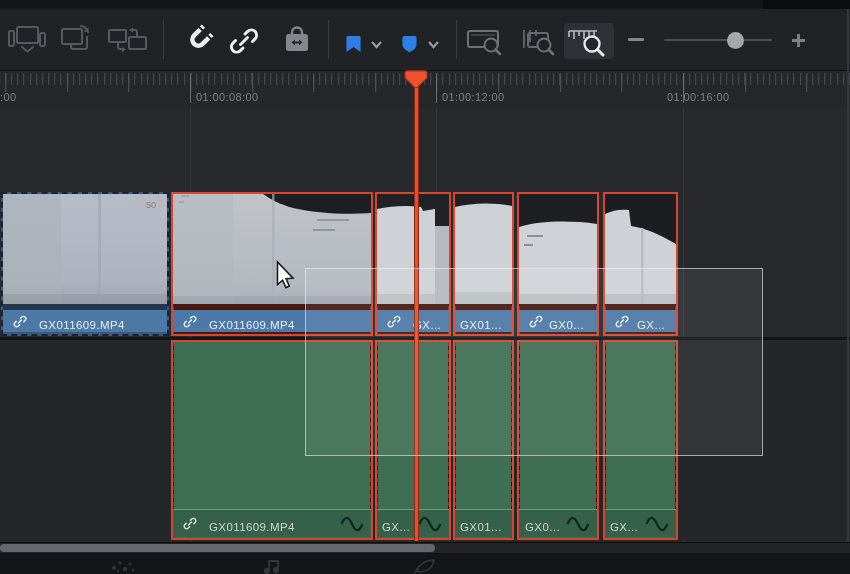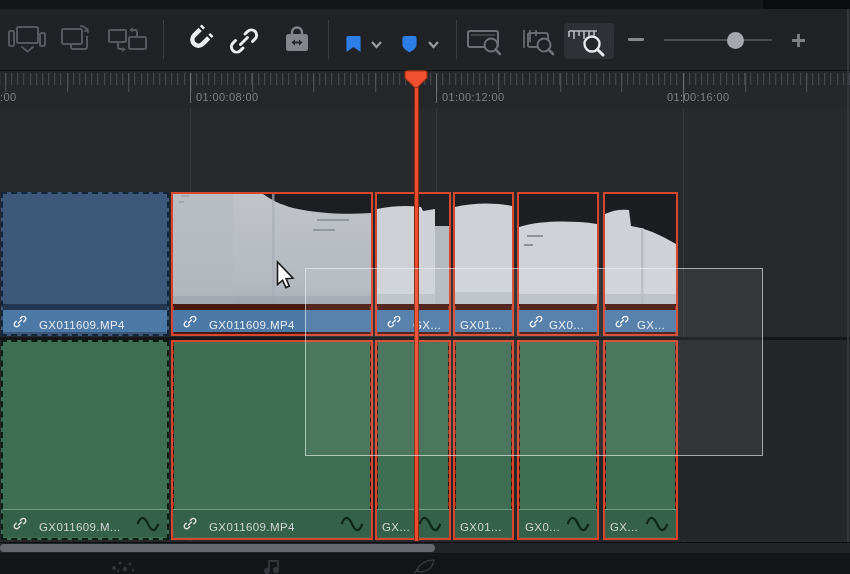--- a/index.html
+++ b/index.html
@@ -171,20 +171,35 @@
   </div>
 
   <div class="abs" id="timeline">
     <div class="grid" style="left:190px"></div>
     <div class="grid" style="left:436px"></div>
     <div class="grid" style="left:683px"></div>
     <div style="position:absolute;left:0;top:232px;width:850px;height:200px;background:#252629"></div>
     <div id="trackline"></div>
 
     <div class="vclip first" style="left:1px;width:168px">
+      <div class="thumb"><svg width="100%" height="115" viewBox="0 0 164 115" preserveAspectRatio="none">
+        <defs>
+              <linearGradient id="t1" x1="0" y1="0" x2="0" y2="1">
+          <stop offset="0" stop-color="#b7bcc9"></stop>
+                <stop offset="0.75" stop-color="#aeb4bf"></stop>
+                <stop offset="1" stop-color="#9aa1ab"></stop>
+              </linearGradient>
+            </defs>
+        <rect width="164" height="115" fill="url(#t1)"></rect>
+        <rect width="58" height="115" fill="#aab0b7" opacity="0.55"></rect>
+        <rect x="95" width="3" height="115" fill="#a3a9b1" opacity="0.8"></rect>
+        <rect x="130" y="0" width="34" height="14" fill="#b7bbc1"></rect>
+        <text x="143" y="14" font-size="9" fill="#7d828b" font-family="Liberation Sans,sans-serif">50</text>
+        <rect y="100" width="164" height="15" fill="#8f959e" opacity="0.5"></rect>
+      </svg></div>
         <div style="position:absolute;left:0;right:0;bottom:24px;height:6px;background:#223650"></div>
       <div class="vlabel">
           <svg class="chain" width="14" height="13" viewBox="0 0 14 14" fill="none" stroke="#eef0f2" stroke-width="1.5">
             <path d="M5.4 8.6 L8.6 5.4 M6.6 10.4 l-1.4 1.4 a2.6 2.6 0 0 1 -3.68 -3.68 l1.4 -1.4 M7.4 3.6 l1.4 -1.4 a2.6 2.6 0 0 1 3.68 3.68 l-1.4 1.4" stroke-linecap="round"></path>
           </svg>
           <span class="t">GX011609.MP4</span>
         </div>
     </div>
 
     <div class="vclip" style="left:171px;width:202px">
@@ -271,31 +286,20 @@
         <rect y="100" width="71" height="15" fill="#b0b6bd" opacity="0.7"></rect>
       </svg></div>
       <div class="vlabel">
           <svg class="chain" width="14" height="13" viewBox="0 0 14 14" fill="none" stroke="#eef0f2" stroke-width="1.5">
             <path d="M5.4 8.6 L8.6 5.4 M6.6 10.4 l-1.4 1.4 a2.6 2.6 0 0 1 -3.68 -3.68 l1.4 -1.4 M7.4 3.6 l1.4 -1.4 a2.6 2.6 0 0 1 3.68 3.68 l-1.4 1.4" stroke-linecap="round"></path>
           </svg>
           <span class="t" style="left:32px">GX...</span>
         </div>
     </div>
 
-    <div class="aclip first" style="left:1px;width:168px">
-      <div class="alabel">
-          <svg class="chain" width="14" height="13" viewBox="0 0 14 14" fill="none" stroke="#dfe2e4" stroke-width="1.5">
-            <path d="M5.4 8.6 L8.6 5.4 M6.6 10.4 l-1.4 1.4 a2.6 2.6 0 0 1 -3.68 -3.68 l1.4 -1.4 M7.4 3.6 l1.4 -1.4 a2.6 2.6 0 0 1 3.68 3.68 l-1.4 1.4" stroke-linecap="round"></path>
-          </svg>
-          <span class="t">GX011609.M...</span>
-      <svg class="squig" width="24" height="16" viewBox="0 0 22 14" fill="none">
-            <path d="M1.5 7 C4.5 -0.5 7.5 -0.5 11 7 S17.5 14.5 20.5 7" stroke="#0d271c" stroke-width="2"></path>
-          </svg>
-        </div>
-    </div>
     <div class="aclip" style="left:171px;width:202px">
       <i class="dashline" style="left:0"></i>
         <i class="dashline" style="right:0"></i>
       <div class="alabel">
           <svg class="chain" width="14" height="13" viewBox="0 0 14 14" fill="none" stroke="#dfe2e4" stroke-width="1.5">
             <path d="M5.4 8.6 L8.6 5.4 M6.6 10.4 l-1.4 1.4 a2.6 2.6 0 0 1 -3.68 -3.68 l1.4 -1.4 M7.4 3.6 l1.4 -1.4 a2.6 2.6 0 0 1 3.68 3.68 l-1.4 1.4" stroke-linecap="round"></path>
           </svg>
           <span class="t">GX011609.MP4</span>
       <svg class="squig" width="24" height="16" viewBox="0 0 22 14" fill="none">
             <path d="M1.5 7 C4.5 -0.5 7.5 -0.5 11 7 S17.5 14.5 20.5 7" stroke="#0d271c" stroke-width="2"></path>

